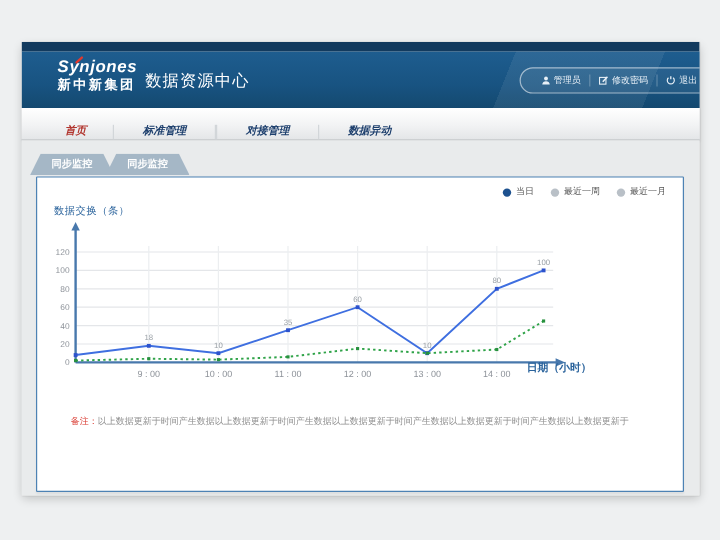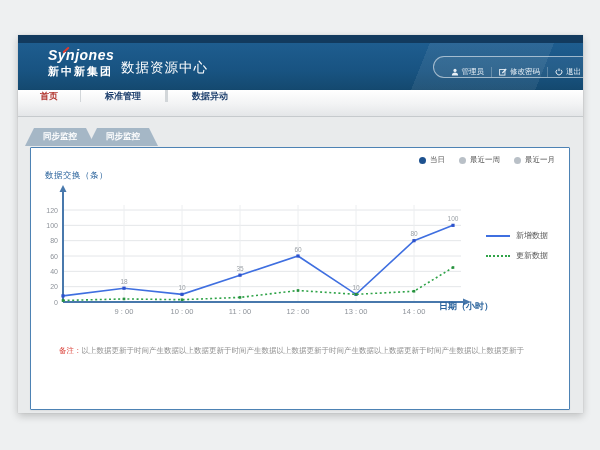--- a/index.html
+++ b/index.html
@@ -11,27 +11,27 @@
   .hdr-strip{position:absolute;left:0;top:0;width:100%;height:8px;background:#123a5e;}
   .hdr-body{position:absolute;left:0;top:8px;width:100%;height:47px;background:linear-gradient(180deg,#1e5d8f 0%,#185381 60%,#14496f 100%);padding-left:28px;}
   .hdr-body::after{content:"";position:absolute;right:0;top:0;width:55%;height:100%;
     background:linear-gradient(112deg,rgba(255,255,255,0) 42%,rgba(255,255,255,.07) 42%,rgba(255,255,255,.07) 78%,rgba(255,255,255,0) 78%);}
   .brand{position:absolute;left:30px;top:5px;color:#fff;line-height:1.1;}
   .brand-l1{font-size:14px;font-weight:bold;letter-spacing:.5px;position:relative;font-style:italic;}
   .logo-slash{position:absolute;left:14px;top:1px;width:8px;height:2px;background:#e0392f;transform:rotate(-42deg);border-radius:1px;}
   .brand-l2{font-size:11px;font-weight:bold;letter-spacing:2px;margin-top:2px;}
   .app-title{position:absolute;left:103px;top:16px;color:#fff;font-size:13.5px;letter-spacing:1px;}
   .user-pill{position:absolute;right:12px;top:13px;height:20px;border:1px solid rgba(255,255,255,.55);border-radius:11px;
-    background:rgba(255,255,255,.06);display:flex;align-items:flex-end;padding:0 10px;z-index:2;}
+    background:rgba(255,255,255,.06);display:flex;align-items:center;padding:0 10px;z-index:2;}
   .user-item{display:flex;align-items:center;gap:3px;color:#e8f0f7;font-size:7.5px;cursor:pointer;padding:0 7px;white-space:nowrap;}
   .user-item + .user-item{border-left:1px solid rgba(255,255,255,.25);}
   .user-item svg{display:block;}
   
   .nav{position:relative;width:100%;height:27px;background:linear-gradient(180deg,#ffffff 0%,#f2f3f4 55%,#e4e6e8 100%);
-    border-bottom:1px solid #c6cacd;display:flex;align-items:flex-start;box-sizing:border-box;box-shadow:0 1px 2px rgba(0,0,0,.08);}
+    border-bottom:1px solid #c6cacd;display:flex;align-items:flex-end;padding-left:14px;box-sizing:border-box;box-shadow:0 1px 2px rgba(0,0,0,.08);font-style:italic;}
   .nav-item{font-size:9px;font-weight:bold;color:#1d3f6d;text-align:center;cursor:pointer;padding:0 2px;}
   .nav-item.active{color:#b23730;}
   .nav-item:first-child{width:58px;}
   .nav-item{width:80px;}
   .nav-sep{width:1px;height:12px;background:#d2d6d9;}
   
   .content{position:relative;width:100%;height:296px;background:#e9ebec;}
   .tabs{position:absolute;left:14px;top:8px;height:21px;display:flex;align-items:flex-end;z-index:2;}
   .tab{color:#fff;font-size:8.5px;font-weight:bold;display:flex;align-items:center;justify-content:center;gap:4px;cursor:pointer;}
   .tab.active{background:#0f518d;height:21px;width:72px;border-radius:3px 0 0 0;
@@ -105,20 +105,21 @@
           </div>
       </div>
     </div>
 
     <div class="nav">
         <div class="nav-item active">首页</div>
         <div class="nav-sep"></div>
         <div class="nav-item">标准管理</div>
         <div class="nav-sep"></div>
         <div class="nav-sep"></div>
+        <div class="nav-item">对接管理</div>
         <div class="nav-sep"></div>
         <div class="nav-item">数据异动</div>
       </div>
 
     <div class="content">
       <div class="tabs">
           <div class="tab inactive">
             <span>同步监控</span>
           </div>
           <div class="tab inactive">
@@ -192,30 +193,20 @@
               <rect x="20.7" y="116.16666666666667" width="2.6" height="2.6" fill="#27913e"></rect>
               <rect x="81.7" y="114.63333333333334" width="2.6" height="2.6" fill="#27913e"></rect>
               <rect x="139.7" y="115.4" width="2.6" height="2.6" fill="#27913e"></rect>
               <rect x="197.7" y="113.10000000000001" width="2.6" height="2.6" fill="#27913e"></rect>
               <rect x="255.7" y="106.2" width="2.6" height="2.6" fill="#27913e"></rect>
               <rect x="313.7" y="110.03333333333333" width="2.6" height="2.6" fill="#27913e"></rect>
               <rect x="371.7" y="106.96666666666667" width="2.6" height="2.6" fill="#27913e"></rect>
               <rect x="410.7" y="83.2" width="2.6" height="2.6" fill="#27913e"></rect>
             </svg></div>
         <div class="x-title">日期（小时）</div>
-        <div class="chart-legend">
-            <div class="legend-row">
-              <span class="legend-sample" style="border-top-style:solid;border-top-color:#3f6fe0;"></span>
-              <span class="legend-label">新增数据</span>
-            </div>
-            <div class="legend-row">
-              <span class="legend-sample" style="border-top-style:dotted;border-top-color:#2fa348;"></span>
-              <span class="legend-label">更新数据</span>
-            </div>
-          </div>
         <div class="note">
           <span class="note-prefix">备注：</span><span class="note-text">以上数据更新于时间产生数据以上数据更新于时间产生数据以上数据更新于时间产生数据以上数据更新于时间产生数据以上数据更新于</span>
         </div>
       </div>
     </div>
 
   </div>
 </div>
 
 </body></html>

